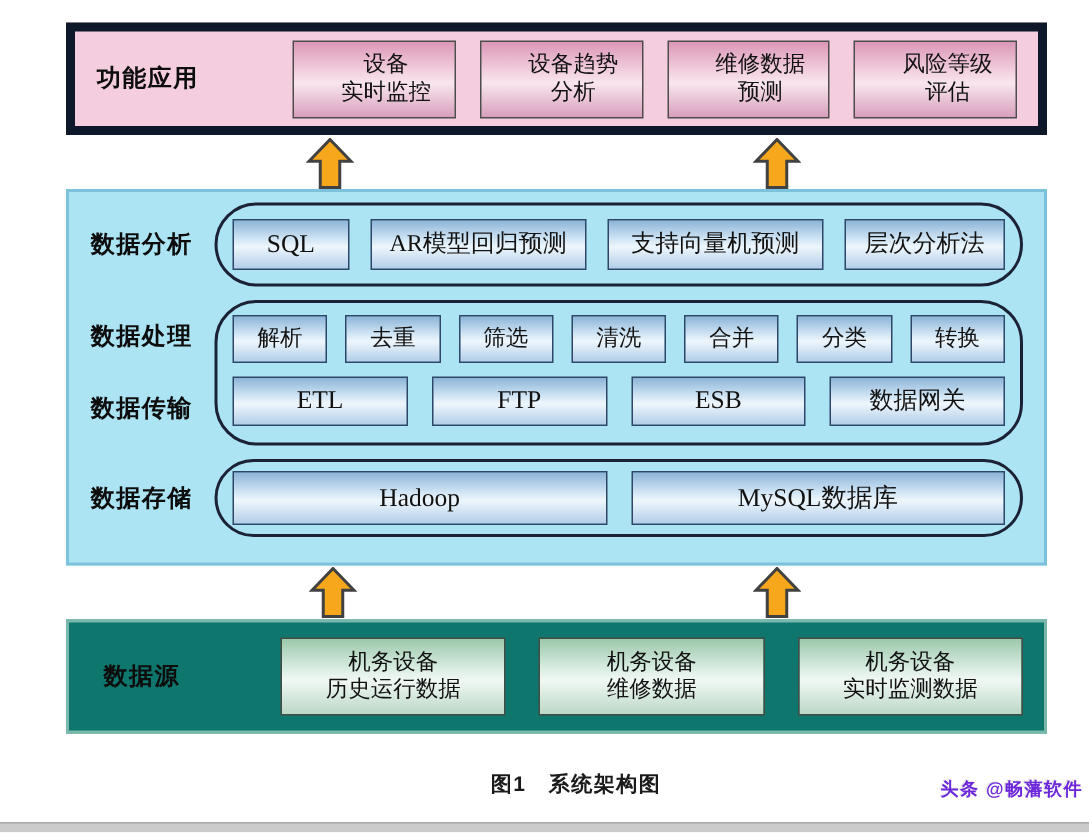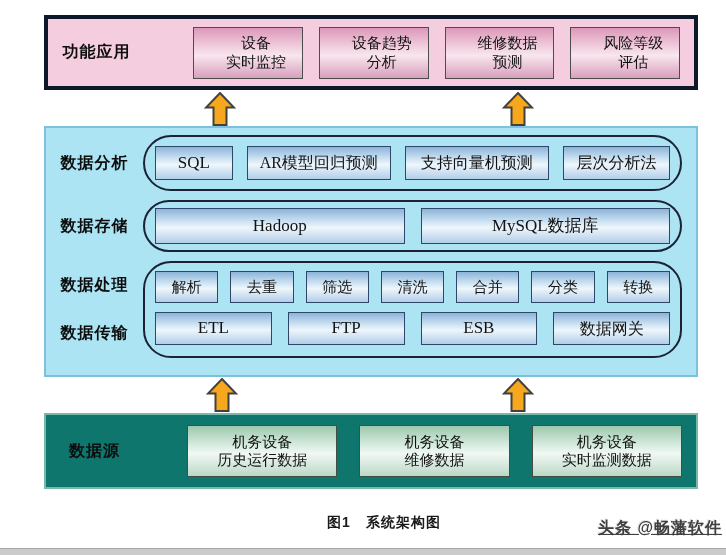--- a/index.html
+++ b/index.html
@@ -3,21 +3,21 @@
 <meta charset="utf-8">
 <style>
   * { margin:0; padding:0; box-sizing:border-box; }
   html,body { background:#ffffff; }
   .stage {
     position:relative; width:726px; height:555px; background:#ffffff;
     font-family:"Liberation Sans", sans-serif; overflow:hidden;
   }
   
   .band { position:absolute; left:44px; width:654px; display:flex; align-items:center; }
-  .band-app    { top:15px;  height:75px;  background:#f4cede; border:4px solid #0f172a;gap:48px; }
+  .band-app    { top:15px;  height:75px;  background:#f4cede; border:6px solid #0f172a;gap:48px; }
   .band-data   { top:126px; height:251px; background:#ace4f4; border:2px solid #7cc2dd;
                  flex-direction:column; align-items:stretch; padding:10px 0 17px 0;justify-content:flex-end; }
   .band-source { top:413px; height:76px;  background:#0f766e; border:2px solid #79b9ac; }
 
   .row-label {
     width:97px; flex:none; text-align:center; font-weight:bold;
     font-size:16px; color:#0d0d0d; letter-spacing:1px;
   }
   .band-row { display:flex; align-items:center; width:100%; }
   .band-row + .band-row { margin-top:9px; }
@@ -60,24 +60,23 @@
 
   
   .arrow { position:absolute; width:32px; height:34px; }
 
   
   .caption {
     position:absolute; left:57px; width:654px; top:514px; text-align:center;
     font-size:14px; font-weight:bold; color:#1a1a1a; letter-spacing:1px;
   }
   .watermark {
-    position:absolute; right:4px; top:518px; font-size:16px; font-weight:bold;
-    color:#404040; letter-spacing:1px;
+    position:absolute; right:4px; top:518px; font-size:12px; font-weight:bold;
+    color:#6d28d9; letter-spacing:1px;
     text-shadow:1px 1px 0 #ffffff, -1px -1px 0 #e6e6e6;
-    text-decoration:underline;
   }
   .bottom-bar {
     position:absolute; left:0; bottom:0; width:726px; height:7px;
     background:#cccbcb; border-top:1px solid #a8a8a8;
   }
 </style>
 </head>
 <body>
 
 <div class="stage">
@@ -109,48 +108,48 @@
       <div class="row-label">数据分析</div>
       <div class="round-box" style="height:56px">
         <div class="bx bbox f-sql">SQL</div>
         <div class="bx bbox f-big" style="font-size:16px">AR模型回归预测</div>
         <div class="bx bbox f-big" style="font-size:16px">支持向量机预测</div>
         <div class="bx bbox f-mid" style="font-size:16px">层次分析法</div>
       </div>
     </div>
 
     <div class="band-row">
-      <div class="row-label">数据存储</div>
-      <div class="round-box" style="height:52px; gap:16px">
-        <div class="bx bbox" style="height:36px">Hadoop</div>
-        <div class="bx bbox" style="height:36px">MySQL数据库</div>
-      </div>
-    </div>
-
-    <div class="band-row">
       <div class="row-label" style="display:flex; flex-direction:column; justify-content:space-around; height:97px">
         <span>数据处理</span>
         <span>数据传输</span>
       </div>
       <div class="round-box col" style="height:97px">
         <div class="inner-row gap12">
           <div class="bx bbox small">解析</div>
           <div class="bx bbox small">去重</div>
           <div class="bx bbox small">筛选</div>
           <div class="bx bbox small">清洗</div>
           <div class="bx bbox small">合并</div>
           <div class="bx bbox small">分类</div>
           <div class="bx bbox small">转换</div>
         </div>
         <div class="inner-row gap16">
           <div class="bx bbox" style="height:33px">ETL</div>
           <div class="bx bbox" style="height:33px">FTP</div>
           <div class="bx bbox" style="height:33px">ESB</div>
           <div class="bx bbox" style="height:33px; font-size:16px">数据网关</div>
         </div>
+      </div>
+    </div>
+
+    <div class="band-row">
+      <div class="row-label">数据存储</div>
+      <div class="round-box" style="height:52px; gap:16px">
+        <div class="bx bbox" style="height:36px">Hadoop</div>
+        <div class="bx bbox" style="height:36px">MySQL数据库</div>
       </div>
     </div>
   </div>
 
   <svg class="arrow" style="left:206px; top:378px" viewBox="0 0 32 34">
     <polygon points="16,1 30,15.5 22.5,15.5 22.5,33 9.5,33 9.5,15.5 2,15.5" fill="#f6a71b" stroke="#414141" stroke-width="2"></polygon>
   </svg>
   <svg class="arrow" style="left:502px; top:378px" viewBox="0 0 32 34">
     <polygon points="16,1 30,15.5 22.5,15.5 22.5,33 9.5,33 9.5,15.5 2,15.5" fill="#f6a71b" stroke="#414141" stroke-width="2"></polygon>
   </svg>

